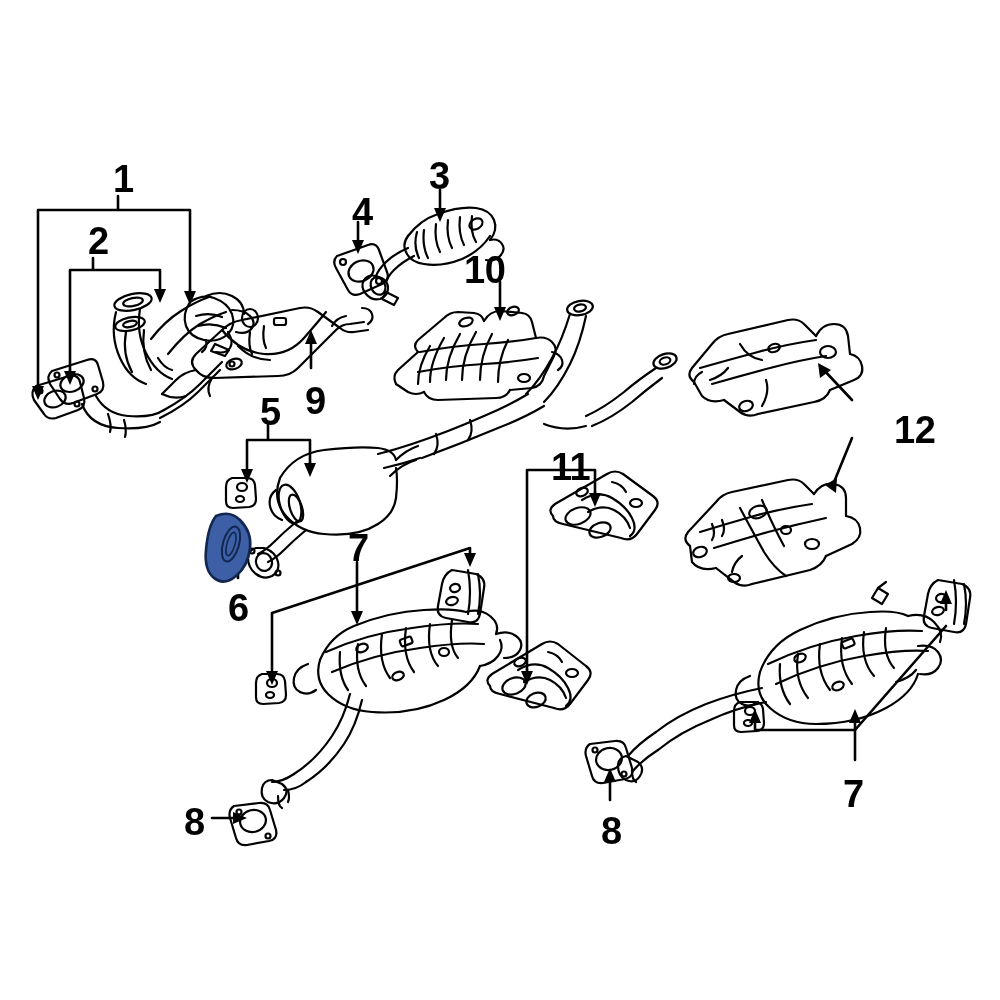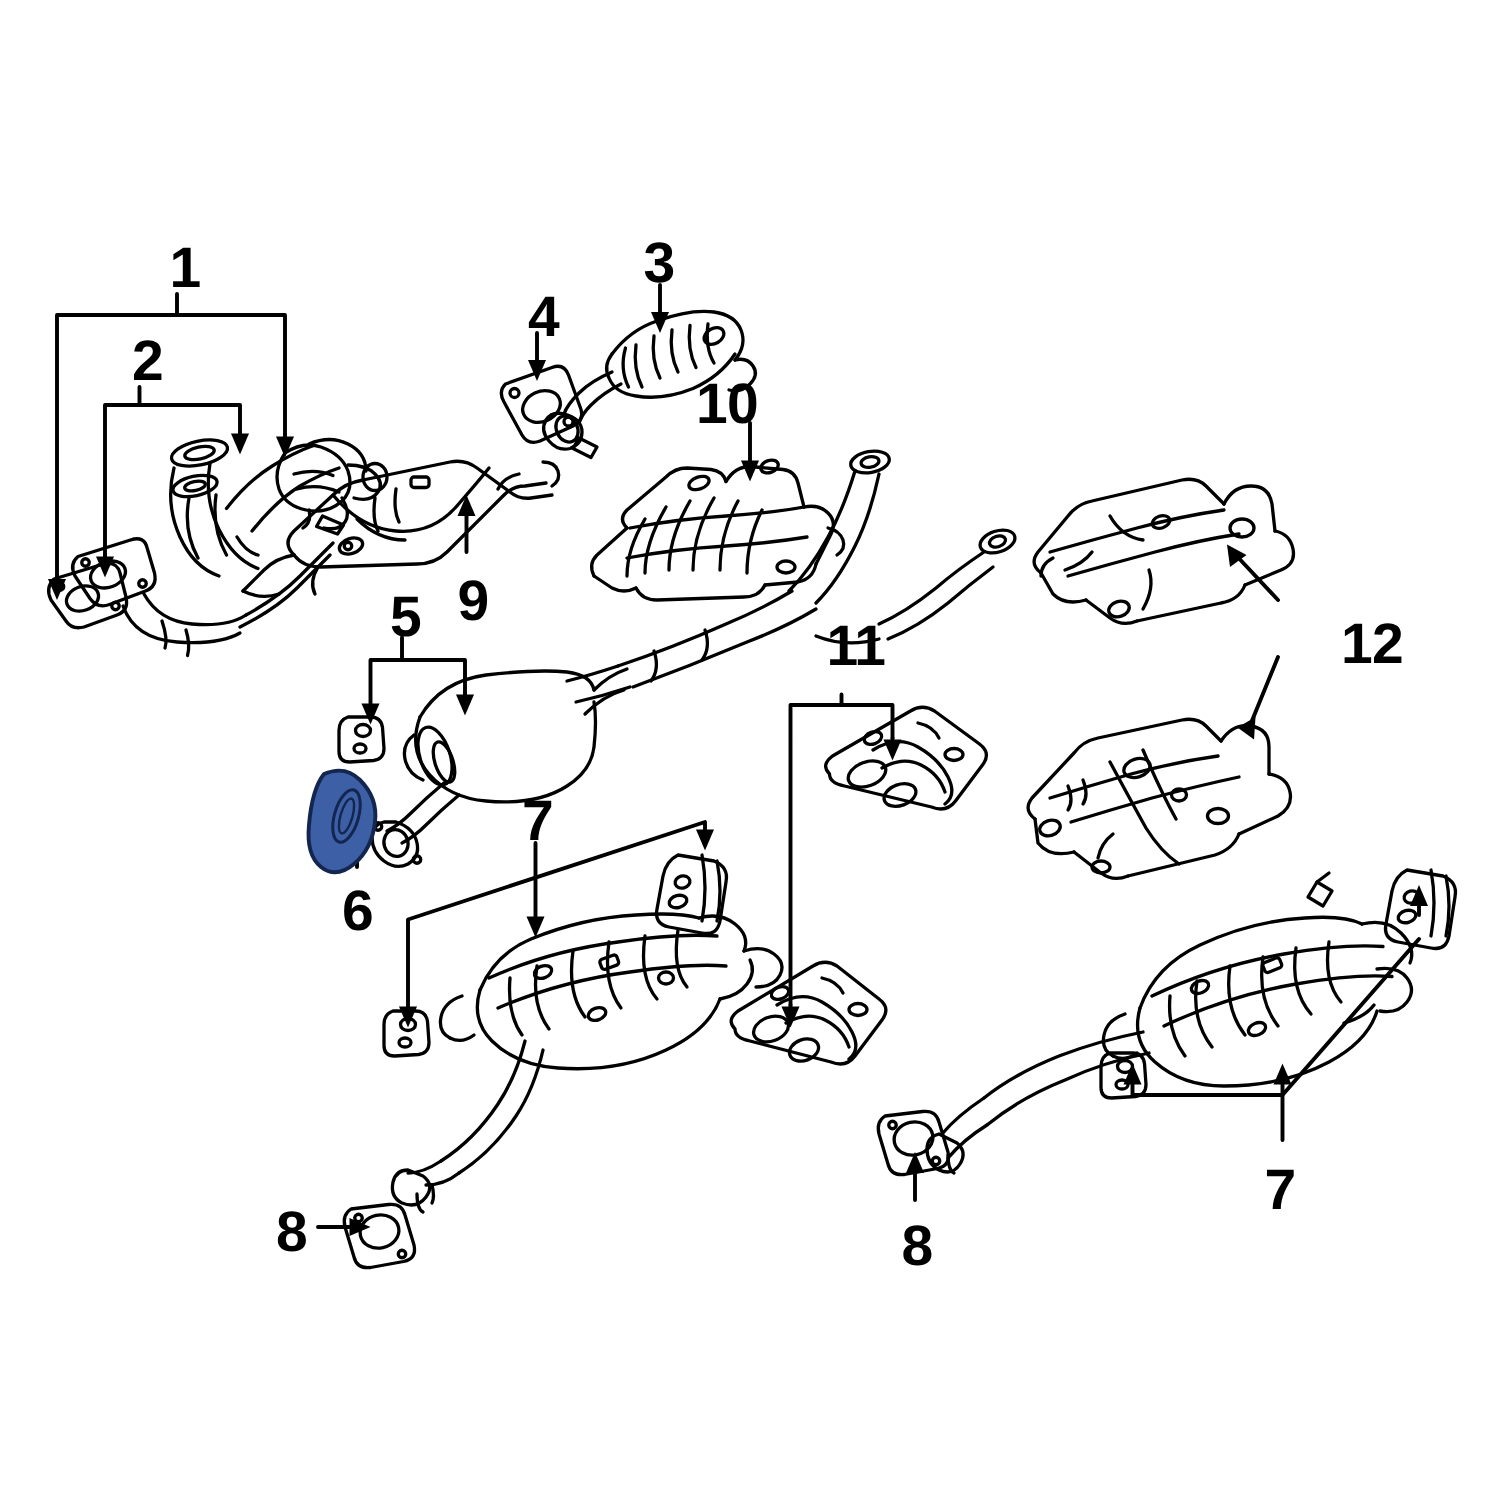--- a/index.html
+++ b/index.html
@@ -464,16 +464,16 @@
   <div class="callout-label" style="left:429px;  top:157px;">3</div>
   <div class="callout-label" style="left:352px;  top:193px;">4</div>
   <div class="callout-label" style="left:260px;  top:393px;">5</div>
   <div class="callout-label" style="left:228px;  top:589px;">6</div>
   <div class="callout-label" style="left:348px;  top:529px;">7</div>
   <div class="callout-label" style="left:843px;  top:775px;">7</div>
   <div class="callout-label" style="left:184px;  top:803px;">8</div>
   <div class="callout-label" style="left:601px;  top:812px;">8</div>
   <div class="callout-label" style="left:305px;  top:382px;">9</div>
   <div class="callout-label" style="left:464px;  top:251px;">10</div>
-  <div class="callout-label" style="left:551px;  top:412px;">11</div>
+  <div class="callout-label" style="left:551px;  top:448px;">11</div>
   <div class="callout-label" style="left:894px;  top:411px;">12</div>
 
 </div>
 
 </body></html>

